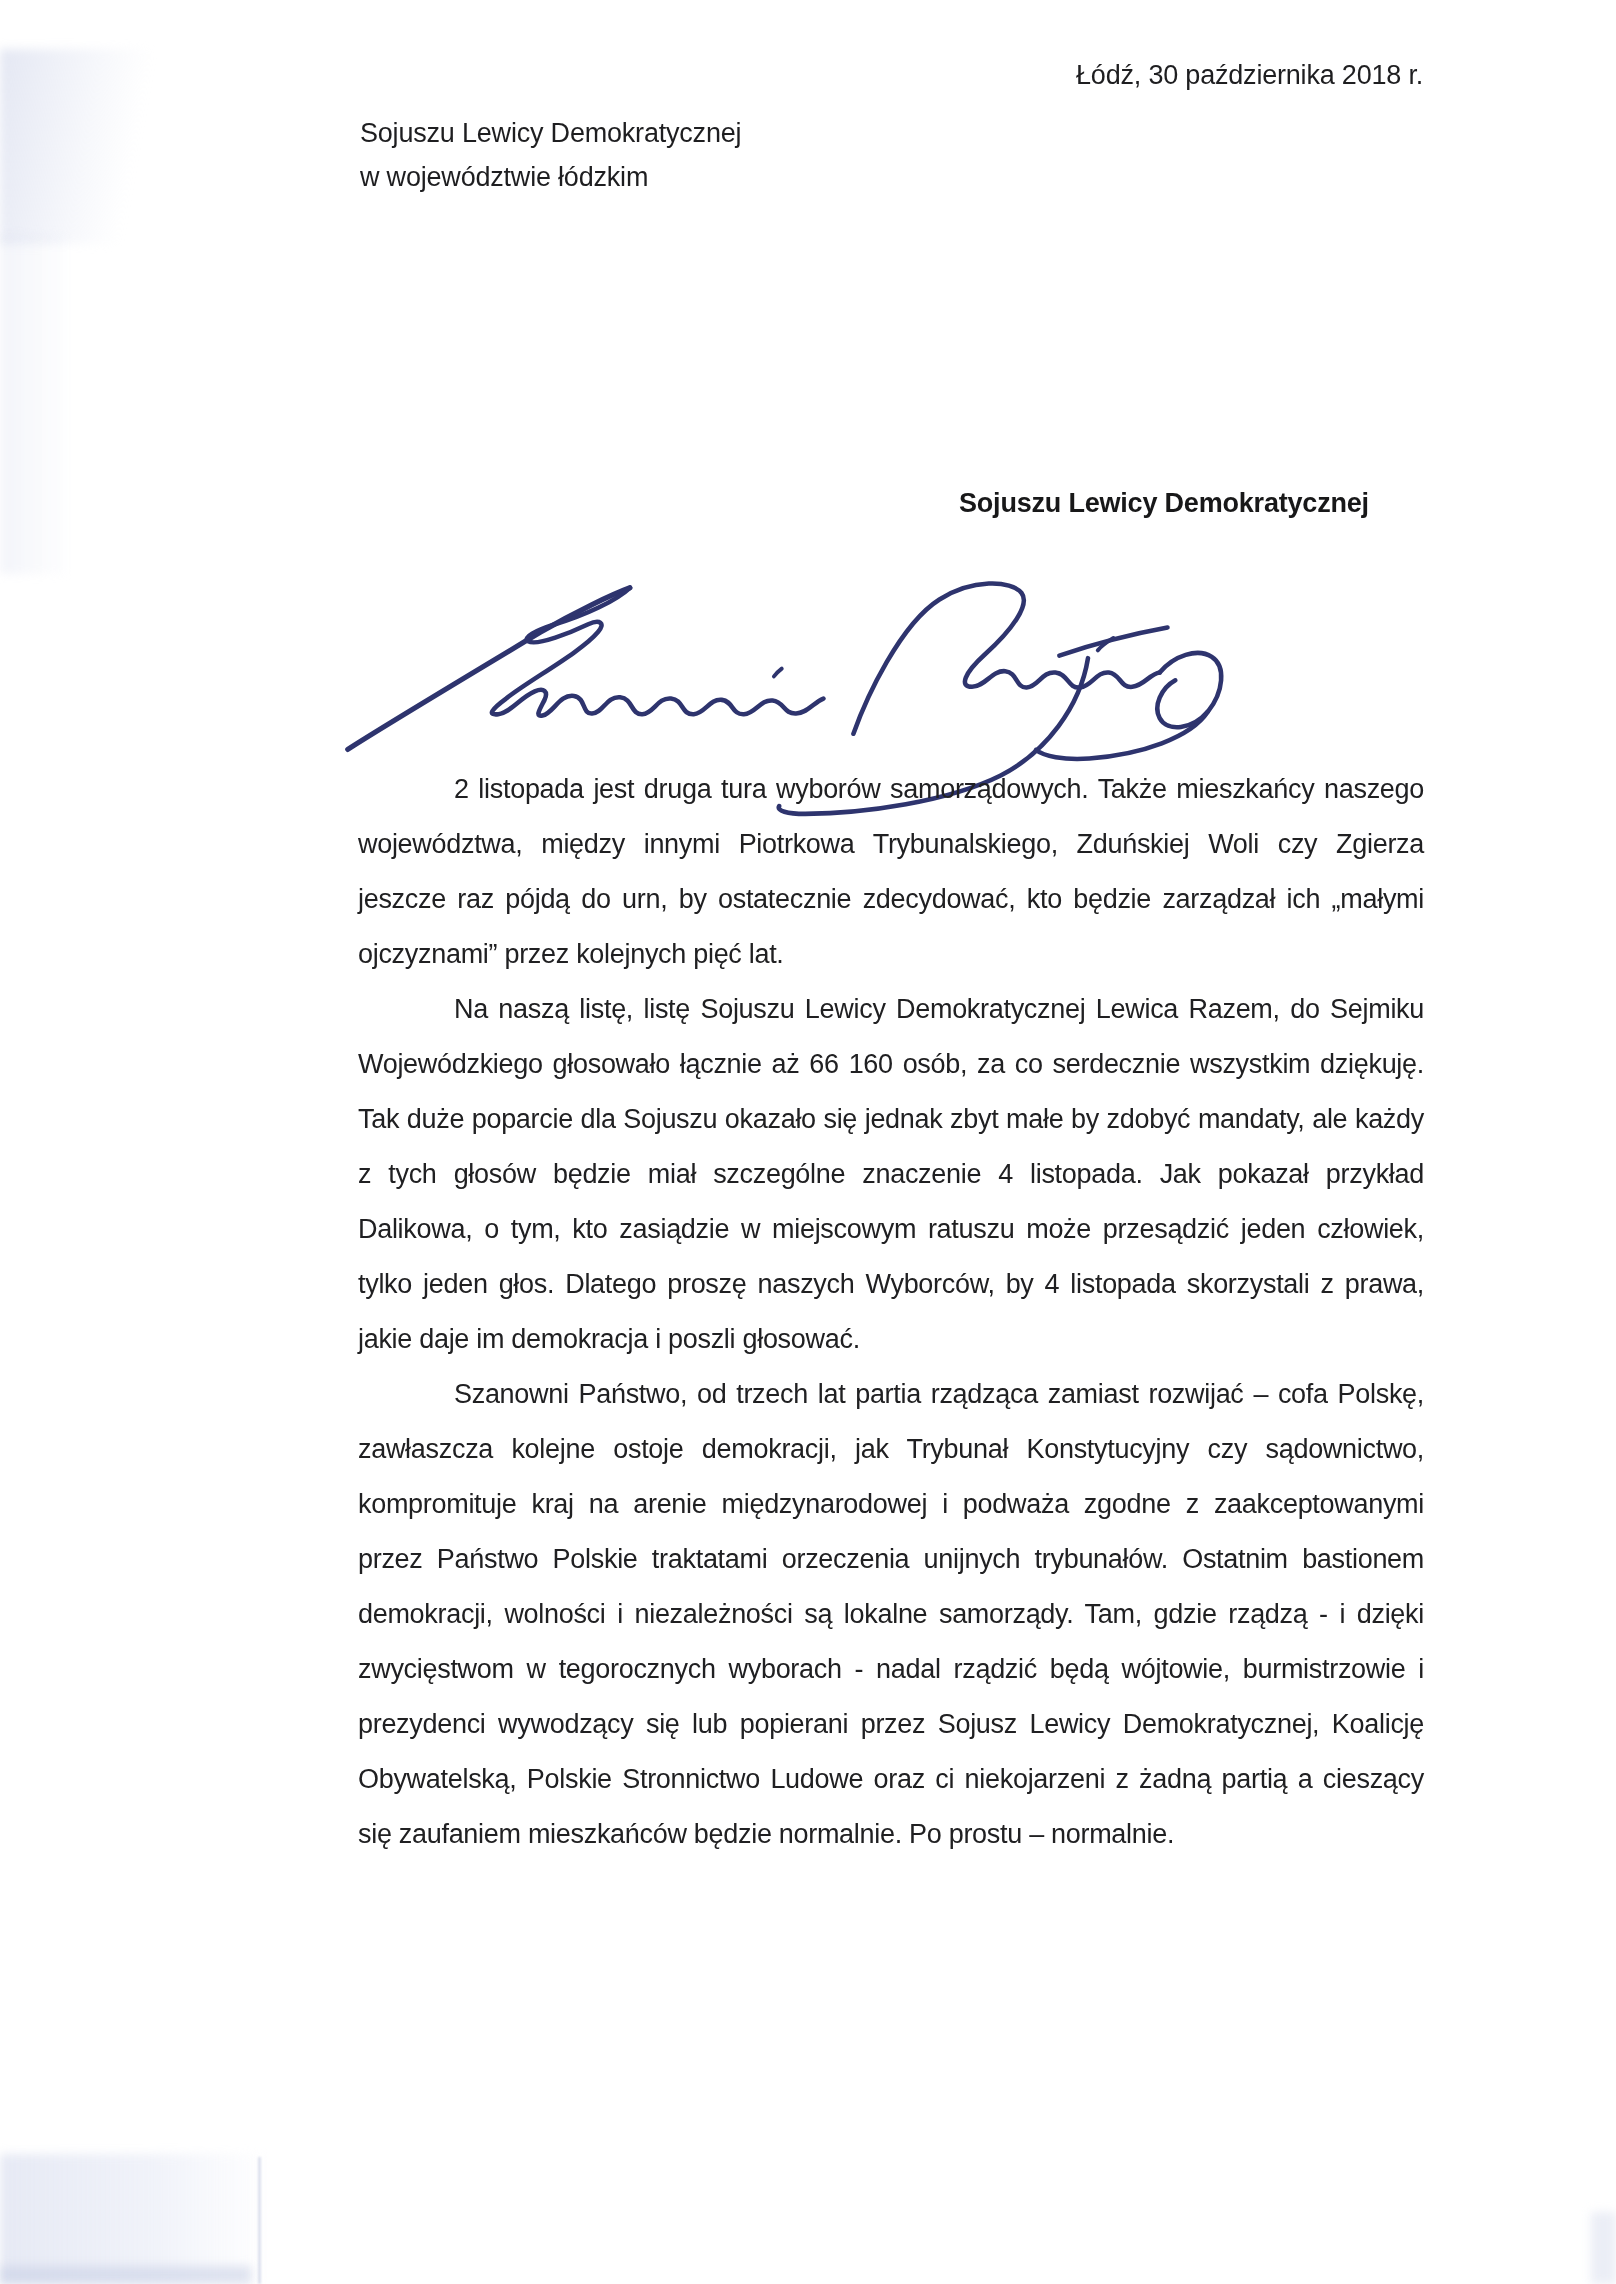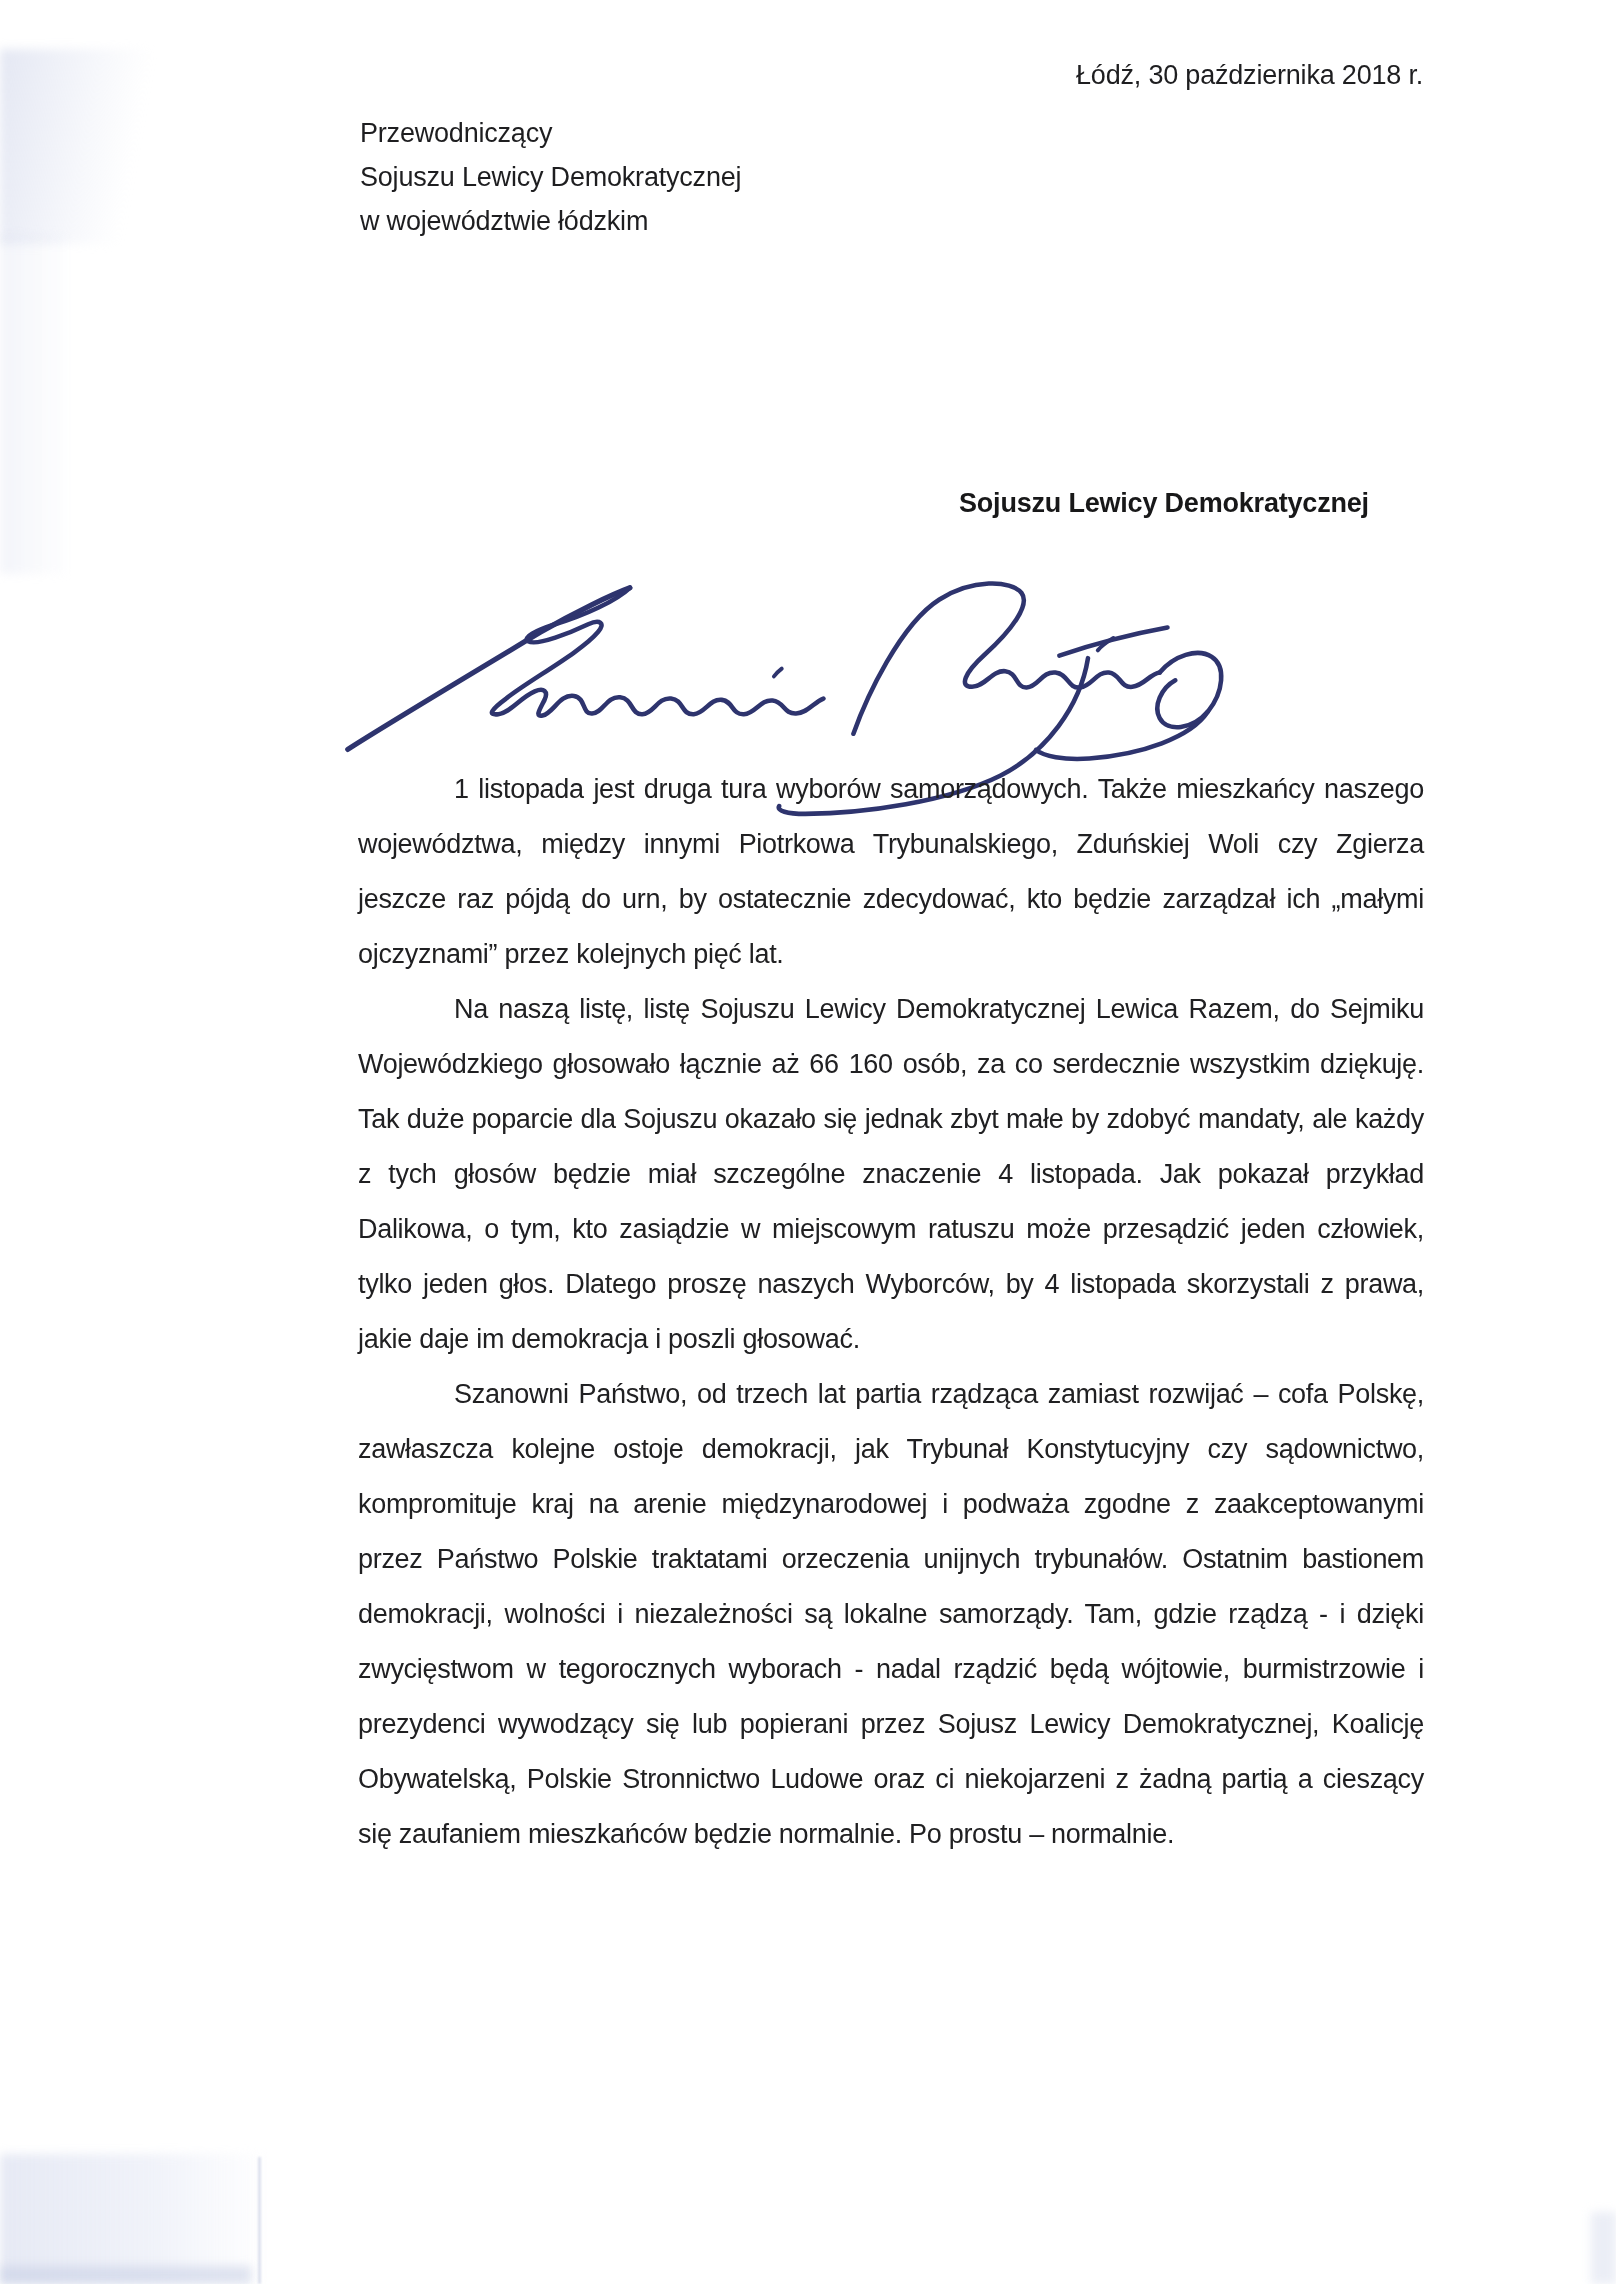--- a/index.html
+++ b/index.html
@@ -88,21 +88,20 @@
   <div class="smudge smudge-top-left"></div>
   <div class="smudge smudge-mid-left"></div>
   <div class="smudge smudge-bottom-left"></div>
   <div class="smudge smudge-bottom-strip"></div>
   <div class="smudge smudge-bottom-edge-line"></div>
   <div class="smudge smudge-bottom-right"></div>
 
   <div class="date-line">Łódź, 30 października 2018 r.</div>
 
   <div class="sender-block">
-    <div>Przewodniczący</div>
     <div>Sojuszu Lewicy Demokratycznej</div>
     <div>w województwie łódzkim</div>
   </div>
 
   <div class="recipient-block">
     <div>Sojuszu Lewicy Demokratycznej</div>
   </div>
 
   <svg class="signature-svg" width="1010" height="313" viewBox="0 0 1550 480" aria-label="Szanowni Państwo">
 
@@ -119,19 +118,19 @@
     <path stroke-width="7" d="M 1196 148 C 1250 130 1318 113 1362 105" stroke="#2e346e"></path>
 
     <path stroke-width="7" d="M 1240 152 C 1228 226 1176 296 1106 332 C 1026 372 898 390 806 391 C 778 391 762 386 766 379" stroke="#2e346e"></path>
 
     <path stroke-width="7" d="M 1350 174 C 1372 148 1408 136 1430 150 C 1452 164 1448 204 1424 234 C 1400 262 1362 266 1350 244 C 1340 226 1352 198 1374 186" stroke="#2e346e"></path>
 
     <path stroke-width="7" d="M 1424 234 C 1398 274 1322 300 1242 306 C 1202 309 1172 302 1160 293" stroke="#2e346e"></path>
   </svg>
 
   <div class="letter-body">
-    <p>1 listopada jest druga tura wyborów samorządowych. Także mieszkańcy naszego województwa, między innymi Piotrkowa Trybunalskiego, Zduńskiej Woli czy Zgierza jeszcze raz pójdą do urn, by ostatecznie zdecydować, kto będzie zarządzał ich „małymi ojczyznami” przez kolejnych pięć lat.</p>
+    <p>2 listopada jest druga tura wyborów samorządowych. Także mieszkańcy naszego województwa, między innymi Piotrkowa Trybunalskiego, Zduńskiej Woli czy Zgierza jeszcze raz pójdą do urn, by ostatecznie zdecydować, kto będzie zarządzał ich „małymi ojczyznami” przez kolejnych pięć lat.</p>
     <p>Na naszą listę, listę Sojuszu Lewicy Demokratycznej Lewica Razem, do Sejmiku Wojewódzkiego głosowało łącznie aż 66 160 osób, za co serdecznie wszystkim dziękuję. Tak duże poparcie dla Sojuszu okazało się jednak zbyt małe by zdobyć mandaty, ale każdy z tych głosów będzie miał szczególne znaczenie 4 listopada. Jak pokazał przykład Dalikowa, o tym, kto zasiądzie w miejscowym ratuszu może przesądzić jeden człowiek, tylko jeden głos. Dlatego proszę naszych Wyborców, by 4 listopada skorzystali z prawa, jakie daje im demokracja i poszli głosować.</p>
     <p>Szanowni Państwo, od trzech lat partia rządząca zamiast rozwijać – cofa Polskę, zawłaszcza kolejne ostoje demokracji, jak Trybunał Konstytucyjny czy sądownictwo, kompromituje kraj na arenie międzynarodowej i podważa zgodne z zaakceptowanymi przez Państwo Polskie traktatami orzeczenia unijnych trybunałów. Ostatnim bastionem demokracji, wolności i niezależności są lokalne samorządy. Tam, gdzie rządzą - i dzięki zwycięstwom w tegorocznych wyborach - nadal rządzić będą wójtowie, burmistrzowie i prezydenci wywodzący się lub popierani przez Sojusz Lewicy Demokratycznej, Koalicję Obywatelską, Polskie Stronnictwo Ludowe oraz ci niekojarzeni z żadną partią a cieszący się zaufaniem mieszkańców będzie normalnie. Po prostu – normalnie.</p>
   </div>
 
 </div>
 
 
 </body></html>

